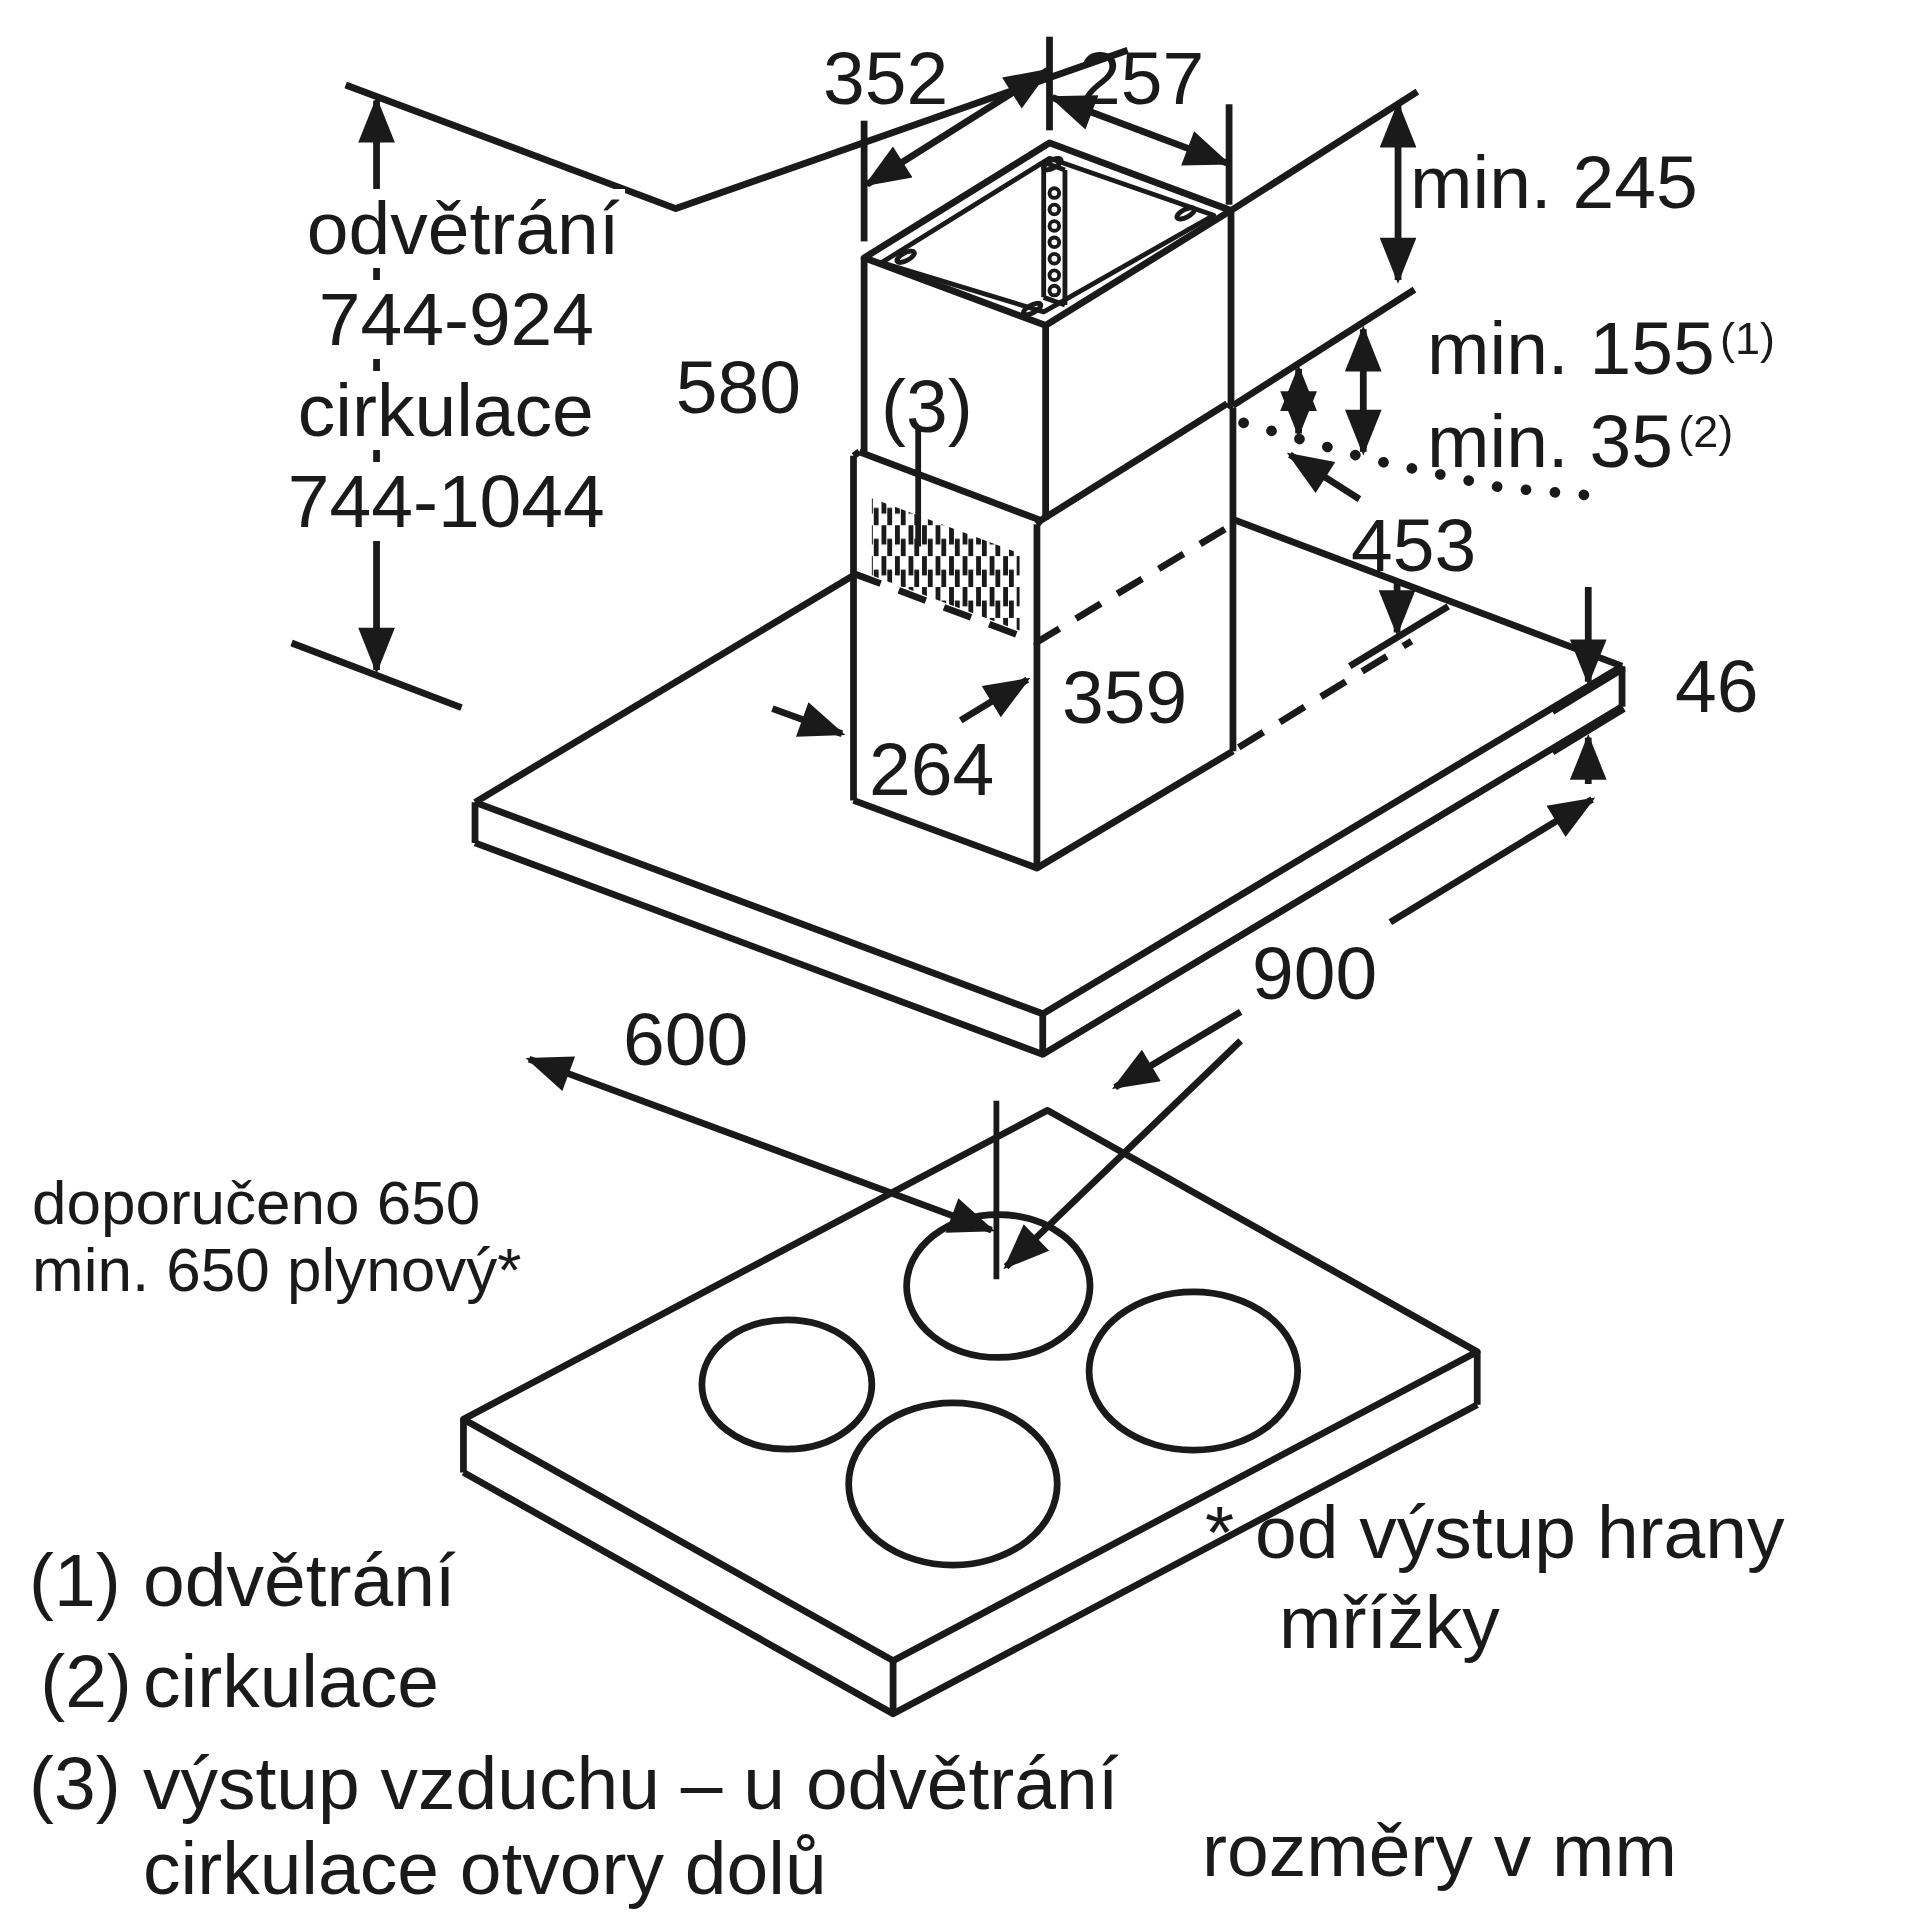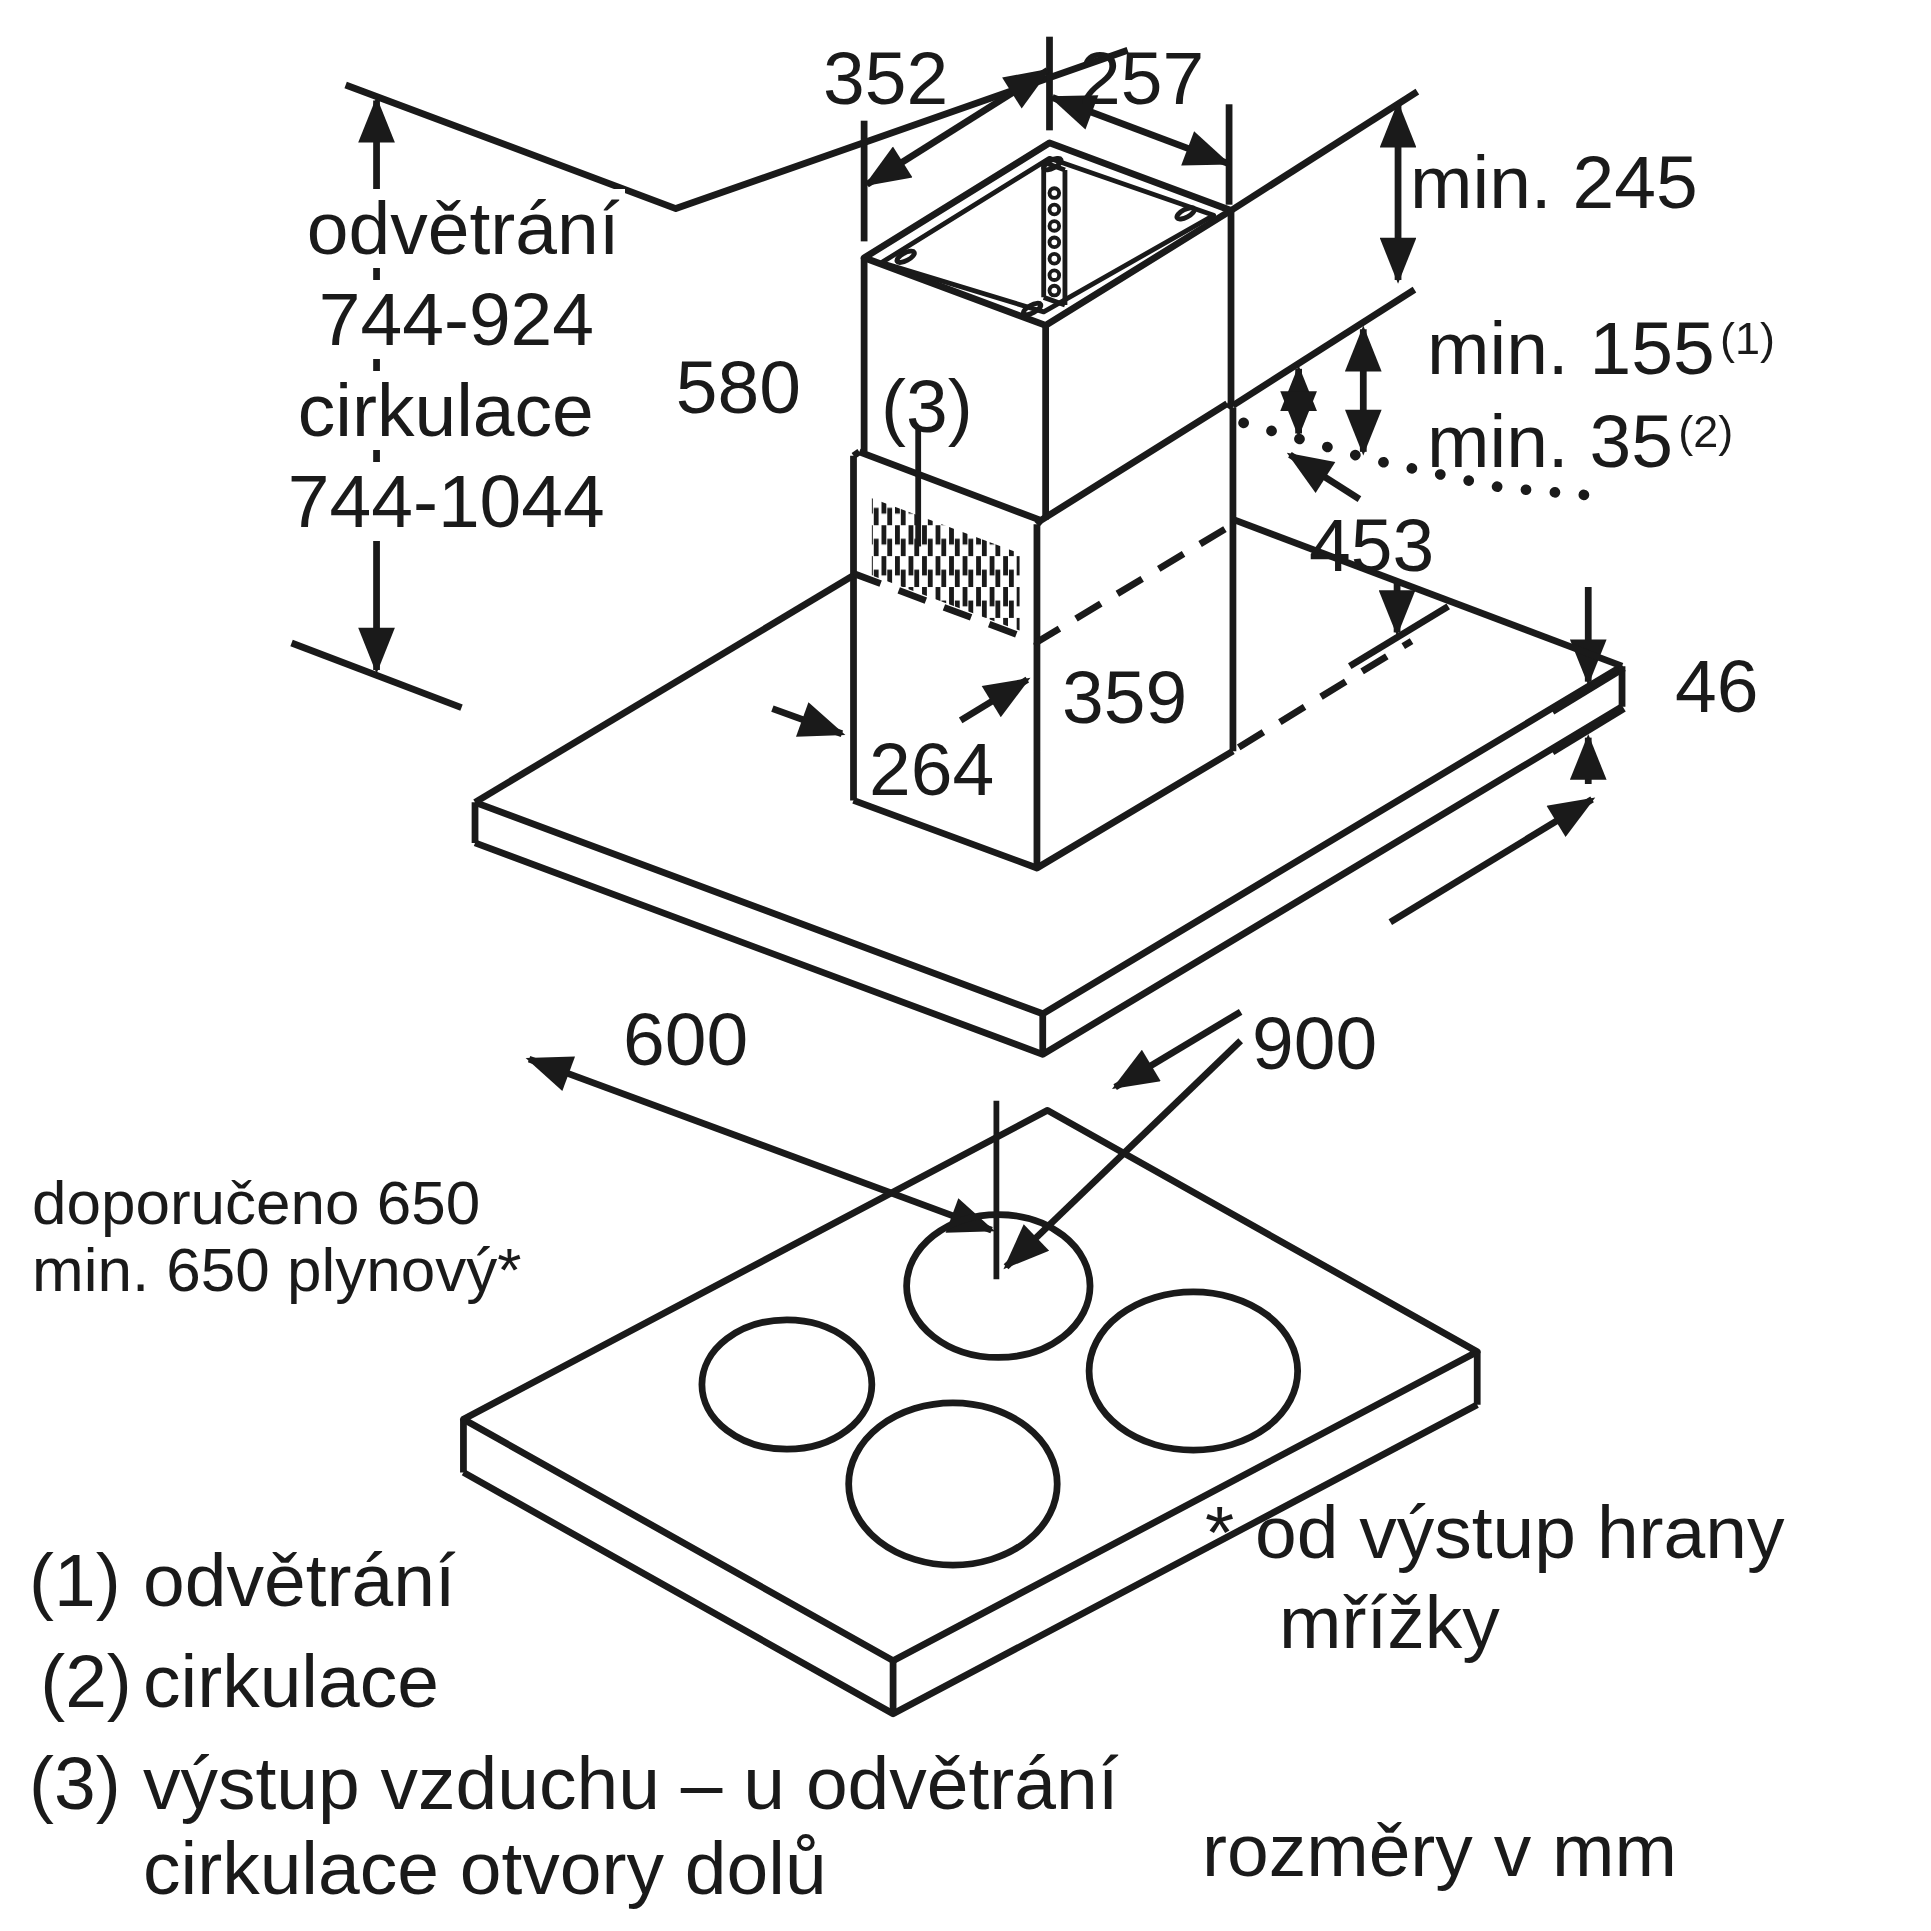--- a/index.html
+++ b/index.html
@@ -156,27 +156,27 @@
   <div class="lbl bg" style="left:313px;top:280px;">744-924</div>
   <div class="lbl bg" style="left:292px;top:371px;">cirkulace</div>
   <div class="lbl bg" style="left:282px;top:462px;">744-1044</div>
 
   <div class="lbl bg" style="left:670px;top:348px;">580</div>
   <div class="lbl" style="left:881px;top:369px;">(3)</div>
 
   <div class="lbl" style="left:1427px;top:311px;"><span>min. 155</span><span class="sup">(1)</span></div>
   <div class="lbl" style="left:1427px;top:404px;"><span>min. 35</span><span class="sup">(2)</span></div>
 
-  <div class="lbl" style="left:1309px;top:508px;">453</div>
+  <div class="lbl" style="left:1351px;top:508px;">453</div>
   <div class="lbl" style="left:1062px;top:628px;margin-top:32px;">359</div>
   <div class="lbl" style="left:869px;top:732px;">264</div>
   <div class="lbl" style="left:1675px;top:649px;">46</div>
 
   <div class="lbl" style="left:623px;top:1002px;">600</div>
-  <div class="lbl" style="left:1252px;top:1006px;">900</div>
+  <div class="lbl" style="left:1252px;top:936px;">900</div>
 
   <div class="lbl small" style="left:32px;top:1172px;">doporučeno 650</div>
   <div class="lbl small" style="left:32px;top:1239px;">min. 650 plynový*</div>
 
   <div class="lbl" style="left:29px;top:1543px;"><span class="legend-num">(1)</span><span>odvětrání</span></div>
   <div class="lbl" style="left:29px;top:1644px;text-align:center;"><span class="legend-num">(2)</span><span>cirkulace</span></div>
   <div class="lbl" style="left:29px;top:1746px;"><span class="legend-num">(3)</span><span>výstup vzduchu – u odvětrání</span></div>
   <div class="lbl" style="left:143px;top:1831px;">cirkulace otvory dolů</div>
 
   <div class="lbl" style="left:1205px;top:1495px;">* od výstup hrany</div>

